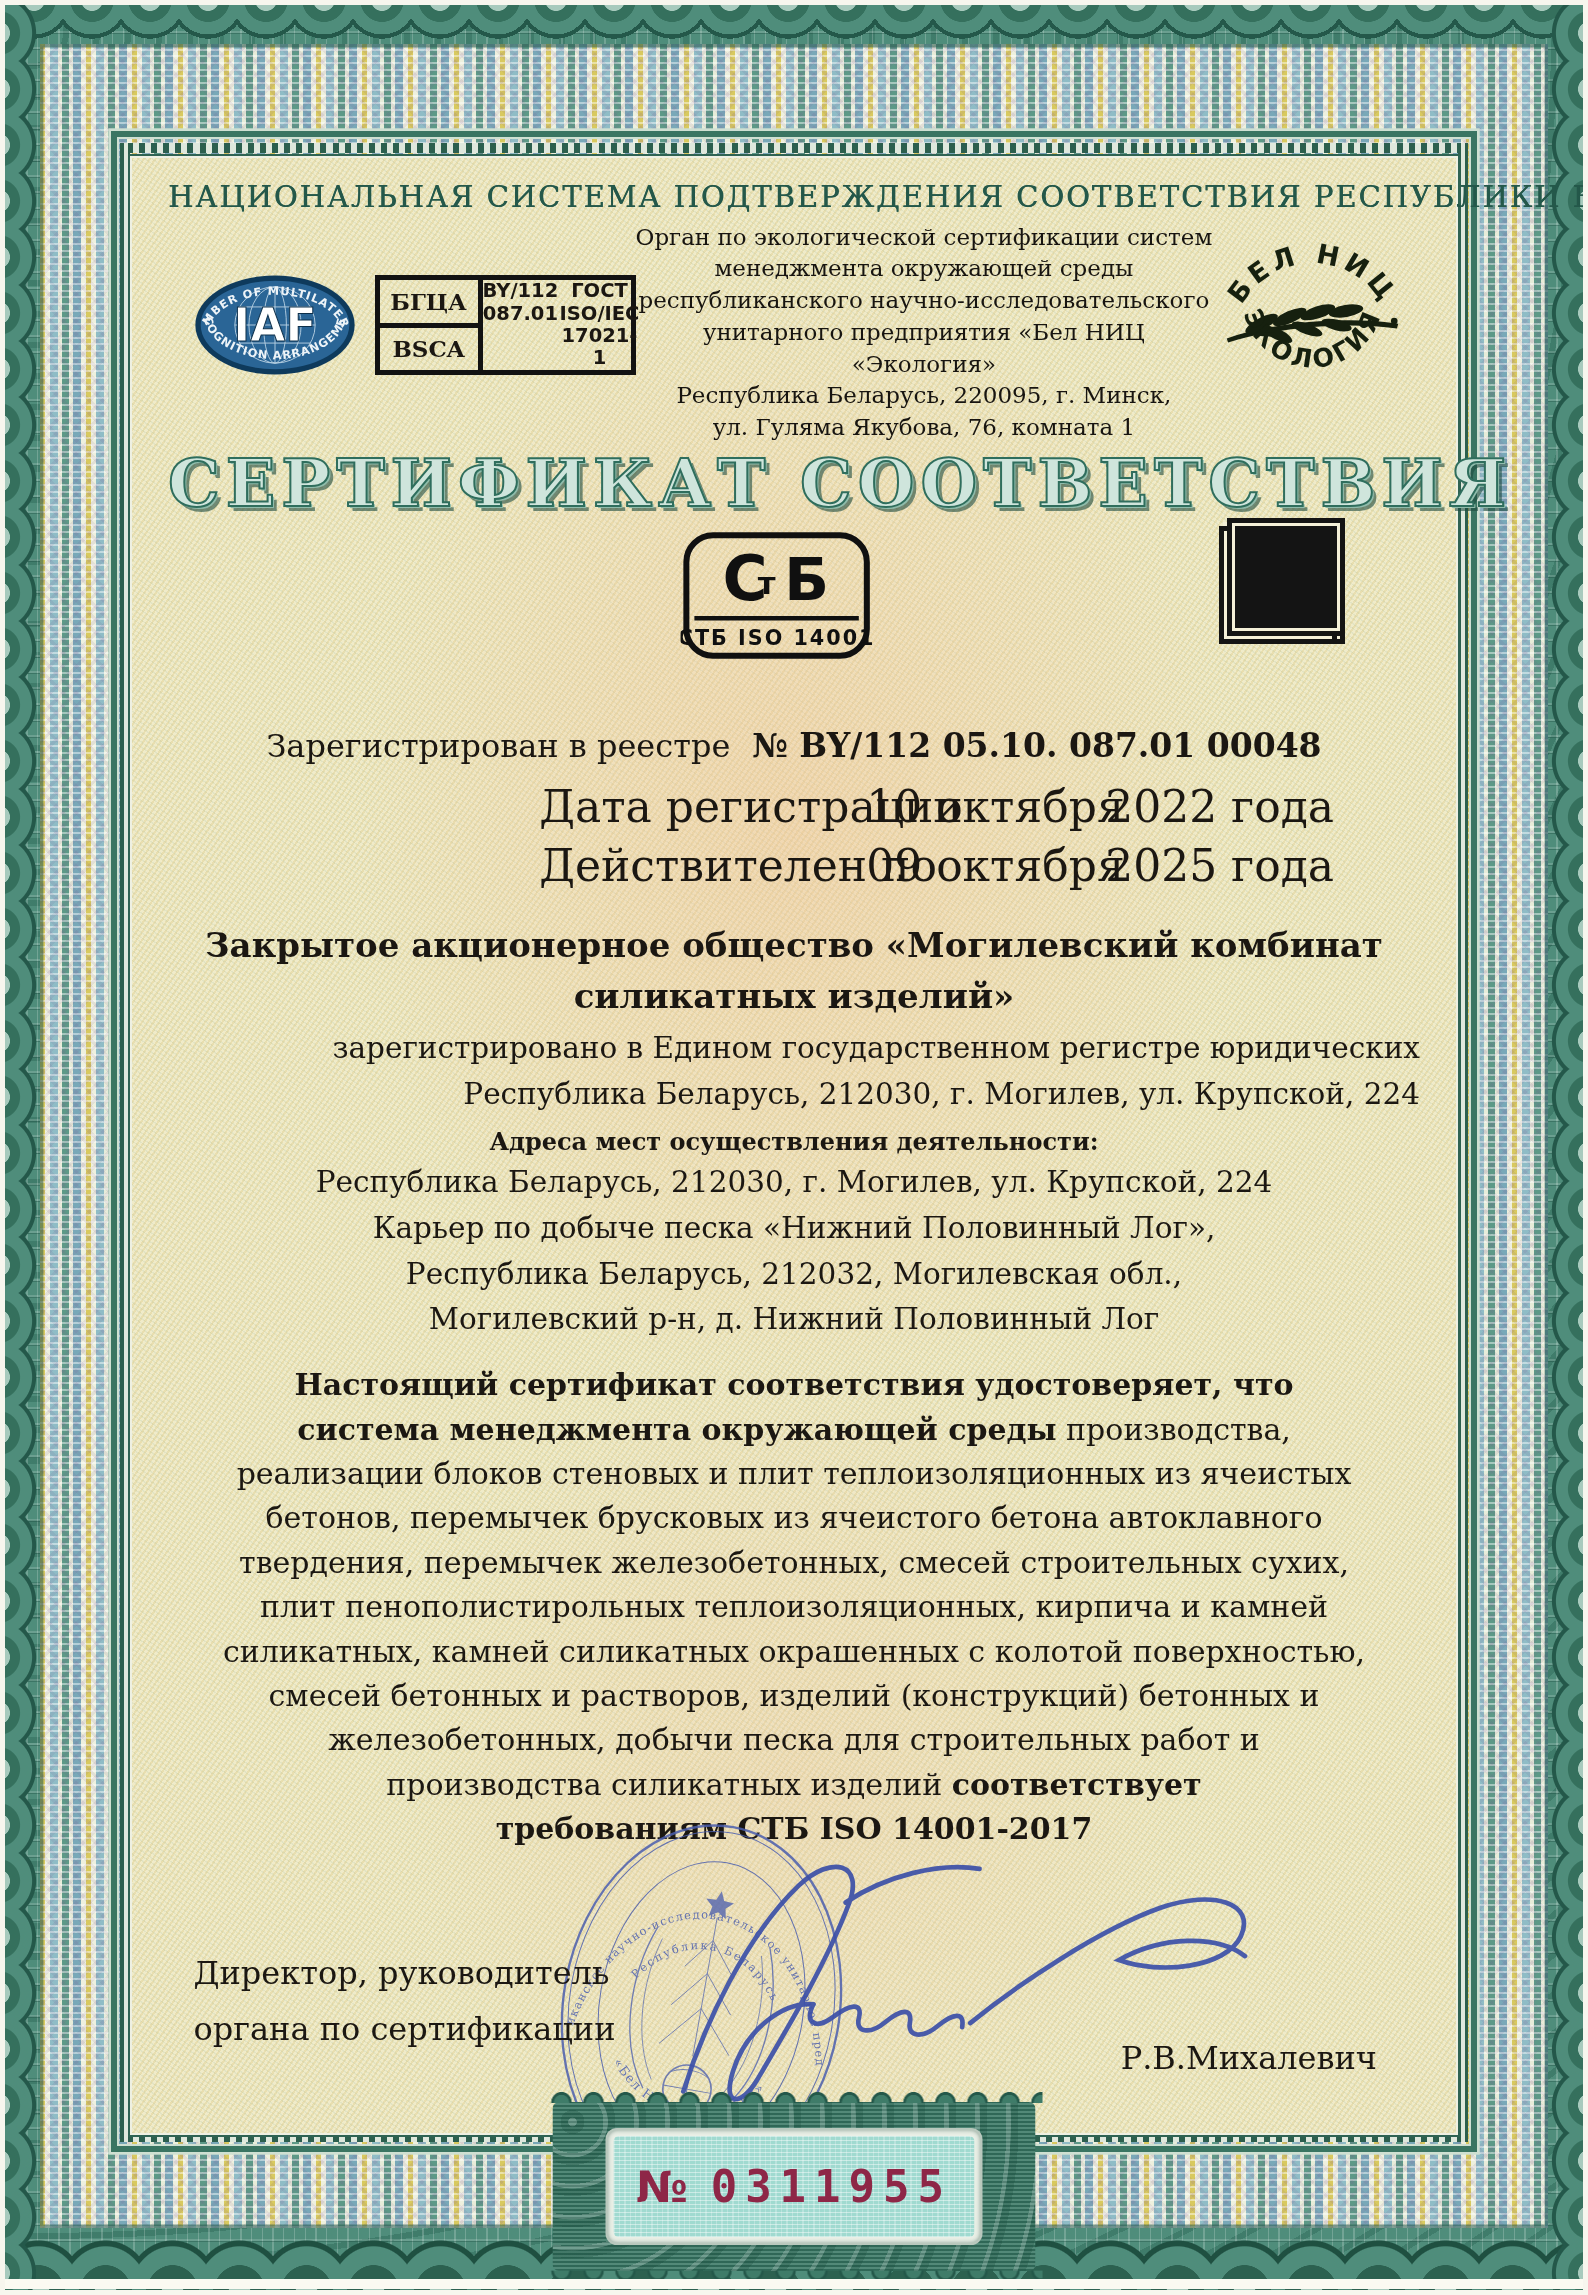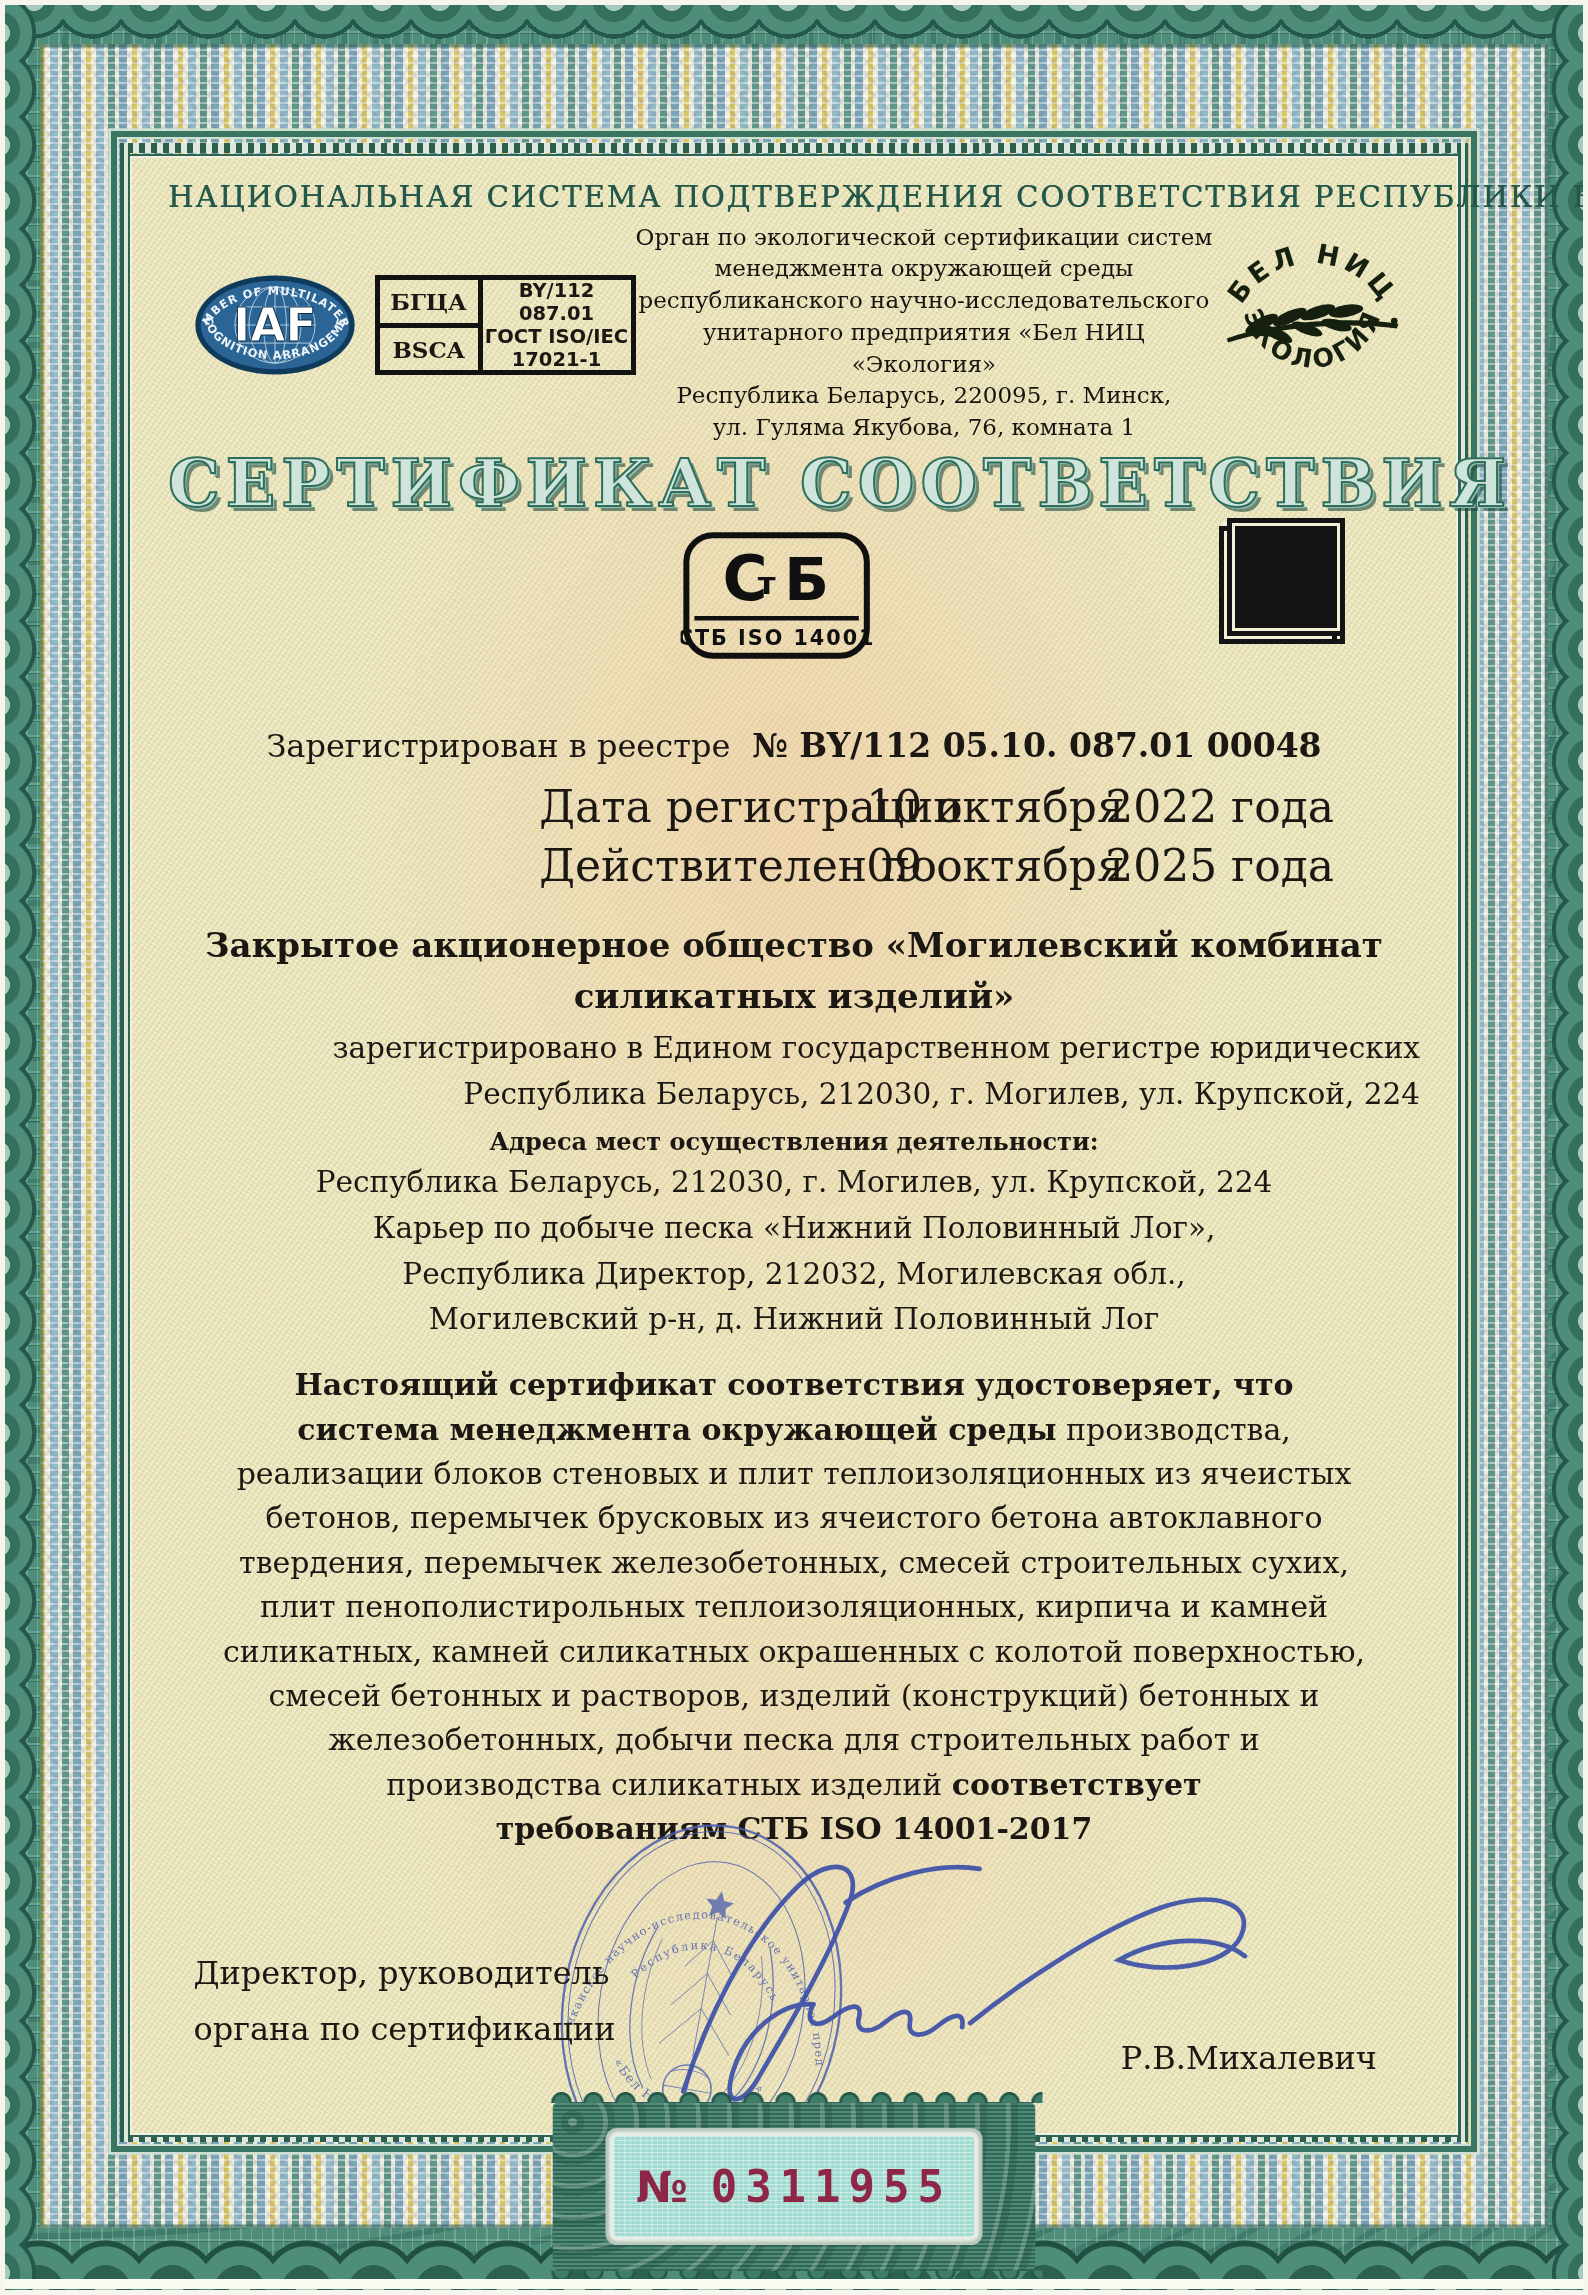--- a/index.html
+++ b/index.html
@@ -55,21 +55,21 @@
   }
   .content{position:relative; height:100%; padding:0 36px; text-align:center; box-sizing:border-box;}
   .sys-header{margin-top:21.5px; font-size:29px; letter-spacing:2px; color:#24584a; white-space:nowrap;
     text-shadow:0.4px 0 0 #24584a;}
   
   .org-row{display:flex; justify-content:space-between; align-items:flex-start; margin-top:2.7px; height:215px;}
   .org-left{display:flex; align-items:center; gap:19px; margin:58px 0 0 25.5px; flex:0 0 auto;}
   .acc-box{width:251px; height:90px; border:5.4px solid #121212; display:grid; grid-template-columns:98px 1fr; background:rgba(240,235,201,.0);}
   .acc-cell{display:flex; align-items:center; justify-content:center; font-family:"DejaVu Serif",serif; font-weight:bold; font-size:23px;text-align:right;}
   .acc-tl{border-bottom:5.4px solid #121212;}
-  .acc-right{grid-row:1 / span 2; grid-column:2; border-left:5.4px solid #121212; display:flex; flex-direction:column; justify-content:center; gap:1.3px; font-family:"DejaVu Sans","Liberation Sans",sans-serif; font-weight:bold; font-size:19.5px; line-height:1.15;}
+  .acc-right{grid-row:1 / span 2; grid-column:2; border-left:5.4px solid #121212; display:flex; flex-direction:row; justify-content:center; gap:1.3px; font-family:"DejaVu Sans","Liberation Sans",sans-serif; font-weight:bold; font-size:19.5px; line-height:1.15;}
   .org-block{flex:1 1 auto; margin-top:5.4px; font-size:23px; line-height:1.38; color:#171410; max-width:604px;}
   .eco-wrap{flex:0 0 auto; margin:6.7px 6.7px 0 0;}
   
   .title{margin-top:13.4px; font-size:65px; font-weight:bold; letter-spacing:6px; white-space:nowrap;
     color:#cfe5dc; -webkit-text-stroke:2px #2f6e5d;
     text-shadow:2px 2px 0 #8fbcab, 4.7px 5.4px 0 rgba(29,74,62,.60);}
   
   .stb-row{position:relative; margin-top:9.4px; height:161px;}
   .stb-row svg{display:inline-block;}
   .qr{position:absolute; right:79px; top:-8px; width:118px; height:118px; background:#f4f0d8; padding:4px; box-sizing:border-box;
@@ -699,21 +699,21 @@
 
       <div class="reg-info">
         <div>зарегистрировано в Едином государственном регистре юридических</div>
         <div>Республика Беларусь, 212030, г. Могилев, ул. Крупской, 224</div>
       </div>
 
       <div class="addr-head">Адреса мест осуществления деятельности:</div>
       <div class="addr-lines">
         <div>Республика Беларусь, 212030, г. Могилев, ул. Крупской, 224</div>
         <div>Карьер по добыче песка «Нижний Половинный Лог»,</div>
-        <div>Республика Директор, 212032, Могилевская обл.,</div>
+        <div>Республика Беларусь, 212032, Могилевская обл.,</div>
         <div>Могилевский р-н, д. Нижний Половинный Лог</div>
       </div>
 
       <div class="statement">
         <div class="b">Настоящий сертификат соответствия удостоверяет, что</div>
         <div><span class="b">система менеджмента окружающей среды</span><span> производства,</span></div>
         <div>реализации блоков стеновых и плит теплоизоляционных из ячеистых</div>
         <div>бетонов, перемычек брусковых из ячеистого бетона автоклавного</div>
         <div>твердения, перемычек железобетонных, смесей строительных сухих,</div>
         <div>плит пенополистирольных теплоизоляционных, кирпича и камней</div>

